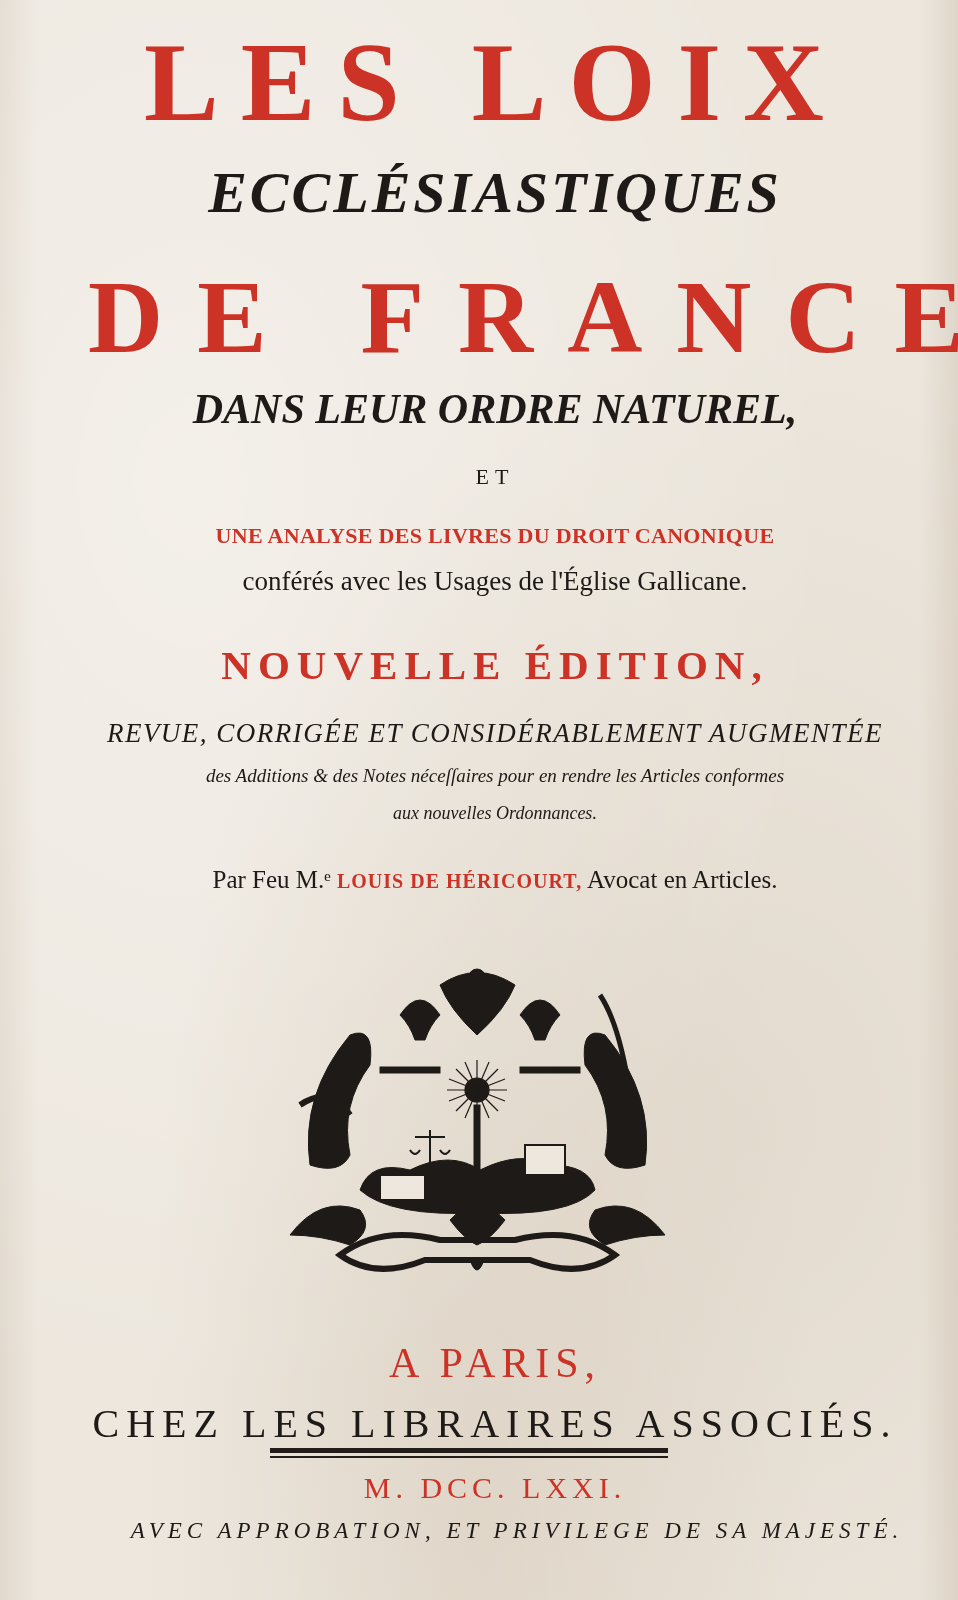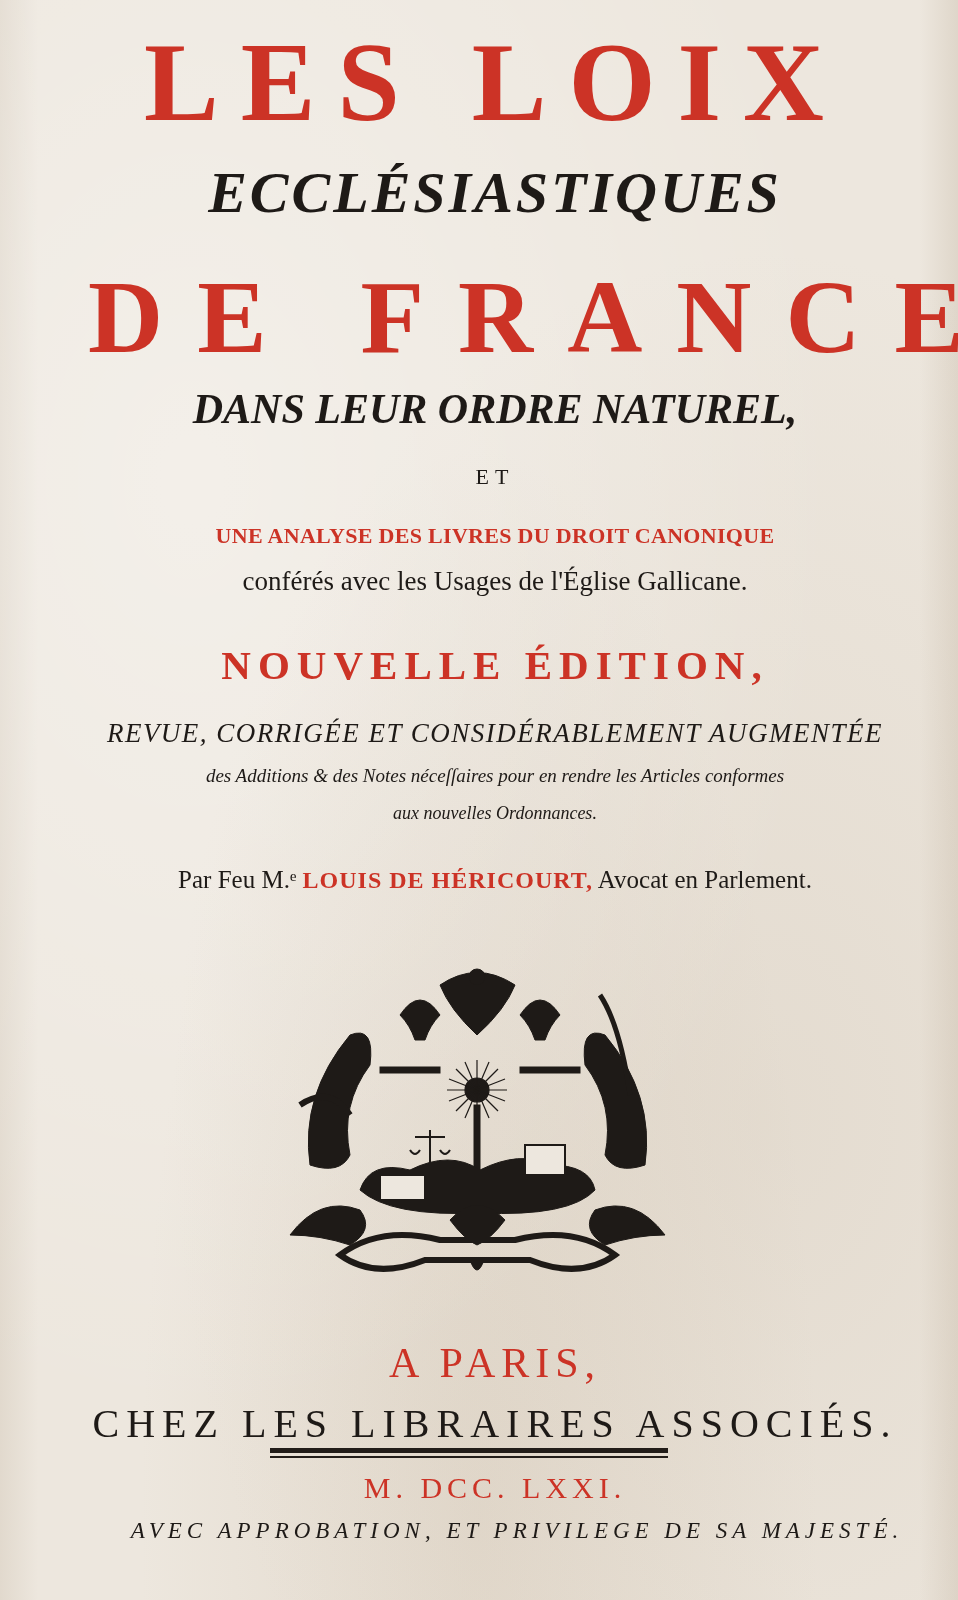--- a/index.html
+++ b/index.html
@@ -24,21 +24,21 @@
   #l3{top:262px;font-size:104px;letter-spacing:34px;font-weight:bold;line-height:110px;padding-left:48px;}
   #l4{top:384px;font-size:42px;font-weight:bold;line-height:50px;}
   #l5{top:462px;font-size:22px;letter-spacing:6px;line-height:30px;}
   #l6{top:516px;font-size:22px;font-weight:bold;line-height:40px;letter-spacing:0.3px;}
   #l7{top:563px;font-size:27px;line-height:36px;}
   #l8{top:640px;font-size:41px;letter-spacing:7px;font-weight:bold;line-height:50px;}
   #l9{top:715px;font-size:27px;letter-spacing:1.5px;line-height:36px;}
   #l10{top:761px;font-size:19px;line-height:30px;}
   #l11{top:798px;font-size:18px;line-height:30px;}
   #l12{top:862px;font-size:25px;line-height:36px;}
-  #l12 .auth{font-size:24px;font-weight:bold;letter-spacing:1px;}
+  #l12 .auth{font-size:20px;font-weight:bold;letter-spacing:1px;}
 
   #ornament{position:absolute;left:280px;top:955px;width:395px;height:330px;}
 
   #l13{top:1338px;font-size:42px;letter-spacing:6px;line-height:50px;}
   #l14{top:1404px;font-size:40px;letter-spacing:7px;line-height:40px;}
   #rule{position:absolute;left:270px;top:1448px;width:398px;height:12px;}
   #rule .a{position:absolute;left:0;right:0;top:0;height:5px;background:#221d19;}
   #rule .b{position:absolute;left:0;right:0;top:8px;height:1.5px;background:#221d19;}
   #l15{top:1468px;font-size:30px;letter-spacing:5px;line-height:40px;}
   #l16{top:1514px;font-size:23px;letter-spacing:5px;line-height:34px;padding-left:22px;}
@@ -53,21 +53,21 @@
 <div class="line black" id="l5">ET</div>
 <div class="line red" id="l6">UNE ANALYSE DES LIVRES DU DROIT CANONIQUE</div>
 <div class="line black" id="l7">conférés avec les Usages de l'Église Gallicane.</div>
 <div class="line red" id="l8">NOUVELLE ÉDITION,</div>
 <div class="line black it" id="l9">REVUE, CORRIGÉE ET CONSIDÉRABLEMENT AUGMENTÉE</div>
 <div class="line black it" id="l10">des Additions &amp; des Notes néceſſaires pour en rendre les Articles conformes</div>
 <div class="line black it" id="l11">aux nouvelles Ordonnances.</div>
 <div class="line black" id="l12">
   <span>Par Feu M.ᵉ</span>
   <span class="red auth">LOUIS DE HÉRICOURT,</span>
-  <span>Avocat en Parlement.</span>
+  <span>Avocat en Articles.</span>
 </div>
 
 <div id="ornament">
   <svg viewBox="0 0 395 330" width="395" height="330">
     <g fill="#1e1a17" stroke="#1e1a17">
 
       <path d="M160 30 Q197 5 235 30 Q225 55 197 80 Q170 55 160 30Z"></path>
       <circle cx="197" cy="22" r="8"></circle>
 
       <path d="M120 60 q20 -30 40 0 q-10 10 -15 25 l-10 0 q-5 -15 -15 -25z"></path>

